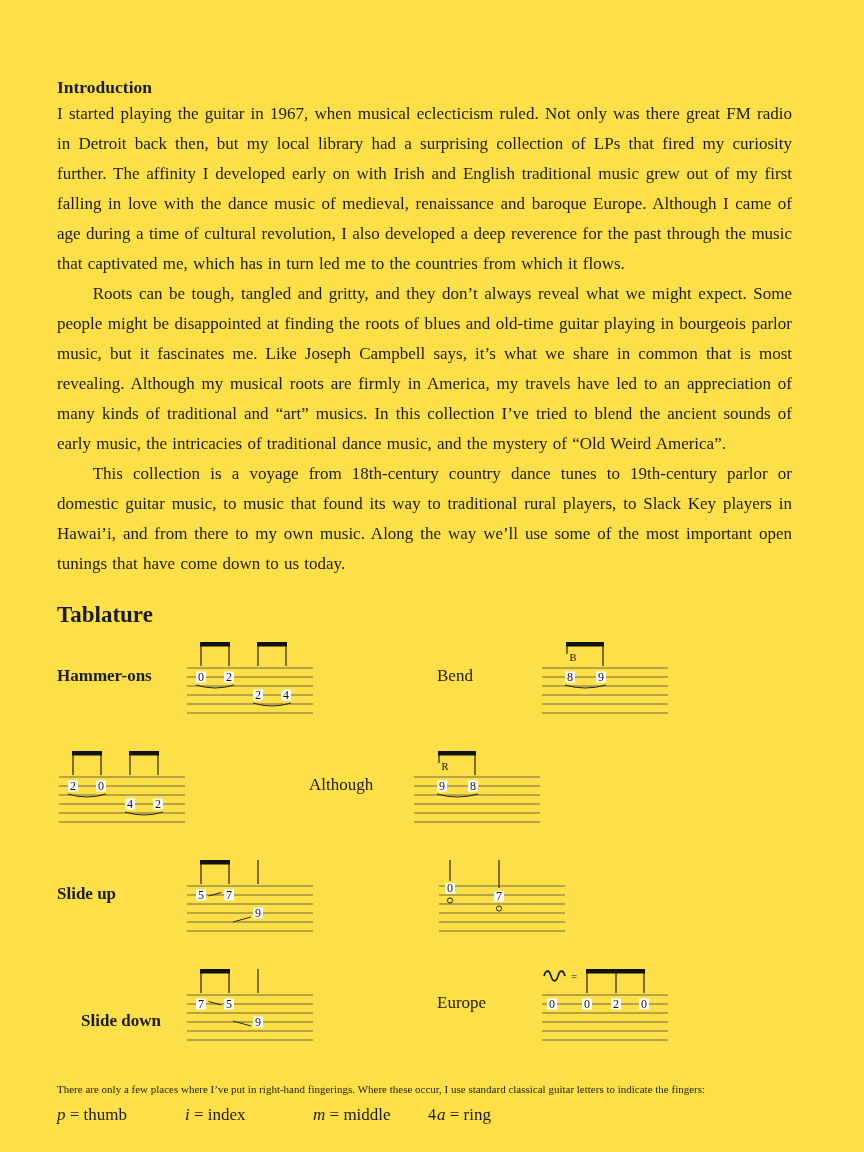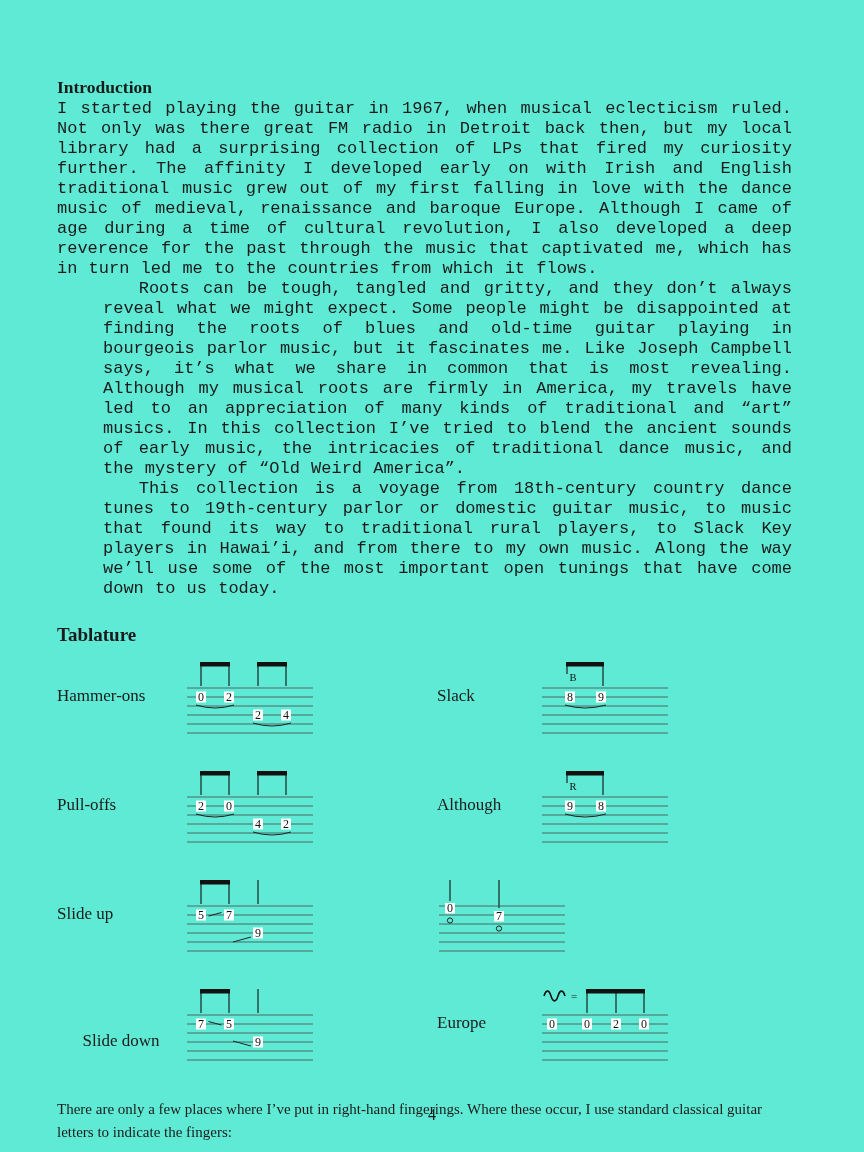--- a/index.html
+++ b/index.html
@@ -1,70 +1,69 @@
 <!DOCTYPE html>
 <html><head>
 <meta charset="utf-8">
 <style>
   html, body { margin: 0; padding: 0; background: #ffffff; }
   .page {
     position: relative;
     width: 864px;
     height: 1152px;
     margin: 0 auto;
-    background: #5eead4;
+    background: #fde047;
     font-family: "Liberation Serif", serif;
     color: #1b1b1b;
     box-sizing: border-box;
     padding: 76px 72px 0 57px;
     overflow: hidden;
   }
   .heading {
     font-size: 17.5px;
     font-weight: bold;
     margin: 0;
     line-height: 23px;
   }
   .para {
     font-size: 17px;
-    line-height: 20px;
+    line-height: 30px;
     text-align: justify;
     margin: 0;
     word-spacing: 1px;
-    font-family: Liberation Mono, monospace;
-  }
-  .para.indent { text-indent: 2.1em; margin-left: 46px; }
+  }
+  .para.indent { text-indent: 2.1em; }
   .tab-heading {
-    font-size: 19px;
+    font-size: 23px;
     font-weight: bold;
     margin: 24px 0 14px 0;
     line-height: 23px;
   }
   .tab-row { display: flex; margin-bottom: 20px; }
   .tab-label {
     font-size: 17px;
     padding-top: 26px;
     line-height: 20px;
   }
   .tab-label.low { padding-top: 44px; text-align: center; }
-  .col-left  { width: 128px; }
+  .col-left  { width: 128px; font-weight: bold; }
   .col-staff-left { width: 252px; }
   .col-right { width: 103px; }
   svg text {
     font-family: "Liberation Serif", serif;
     font-size: 12px;
     fill: #111;
     text-anchor: middle;
   }
   svg text.mark { font-size: 10.5px; }
   svg text.eq { font-size: 11px; }
   .staff-lines line { stroke: #4a4a4a; stroke-width: 0.8; }
   .stems line { stroke: #111; stroke-width: 1.1; }
   .fingering-intro {
-    font-size: 15px;
+    font-size: 11px;
     line-height: 23.3px;
     text-align: left;
     margin: 22px 0 0 0;
   }
   .fingering-line { margin-top: 2px; font-size: 17px; line-height: 23.3px; }
   .finger { display: inline-block; }
   .finger .letter { font-style: italic; }
   .f-p { width: 128px; }
   .f-i { width: 128px; }
   .f-m { width: 124px; }
@@ -118,21 +117,21 @@
             <rect x="96" y="49.5" width="10" height="11"></rect>
         </g>
         <path d="M 11 45 Q 30 51 49 45" fill="none" stroke="#222" stroke-width="1"></path>
         <path d="M 68 63 Q 87 69 106 63" fill="none" stroke="#222" stroke-width="1"></path>
         <text x="16" y="41">0</text>
         <text x="44" y="41">2</text>
         <text x="73" y="59">2</text>
         <text x="101" y="59">4</text>
       </svg>
     </div>
-    <div class="tab-label col-right">Slack</div>
+    <div class="tab-label col-right">Bend</div>
     <div>
       <svg width="130" height="85" viewBox="0 0 130 85">
         <rect x="26" y="2" width="38" height="4.5" fill="#111"></rect>
         <g class="stems">
           <line x1="27" y1="3" x2="27" y2="14"></line>
             <line x1="63" y1="3" x2="63" y2="26"></line>
         </g>
         <text x="33" y="21" class="mark">B</text>
         <g class="staff-lines">
           <line x1="2" y1="28" x2="128" y2="28"></line>
@@ -147,21 +146,20 @@
             <rect x="56" y="31.5" width="10" height="11"></rect>
         </g>
         <path d="M 25 45 Q 45 51 66 45" fill="none" stroke="#222" stroke-width="1"></path>
         <text x="30" y="41">8</text>
         <text x="61" y="41">9</text>
       </svg>
     </div>
   </div>
 
   <div class="tab-row">
-    <div class="tab-label col-left">Pull-offs</div>
     <div class="col-staff-left">
       <svg width="130" height="85" viewBox="0 0 130 85">
         <g fill="#111">
           <rect x="15" y="2" width="30" height="4.5"></rect>
           <rect x="72" y="2" width="30" height="4.5"></rect>
         </g>
         <g class="stems">
           <line x1="16" y1="3" x2="16" y2="26"></line>
             <line x1="44" y1="3" x2="44" y2="26"></line>
           <line x1="73" y1="3" x2="73" y2="26"></line>

